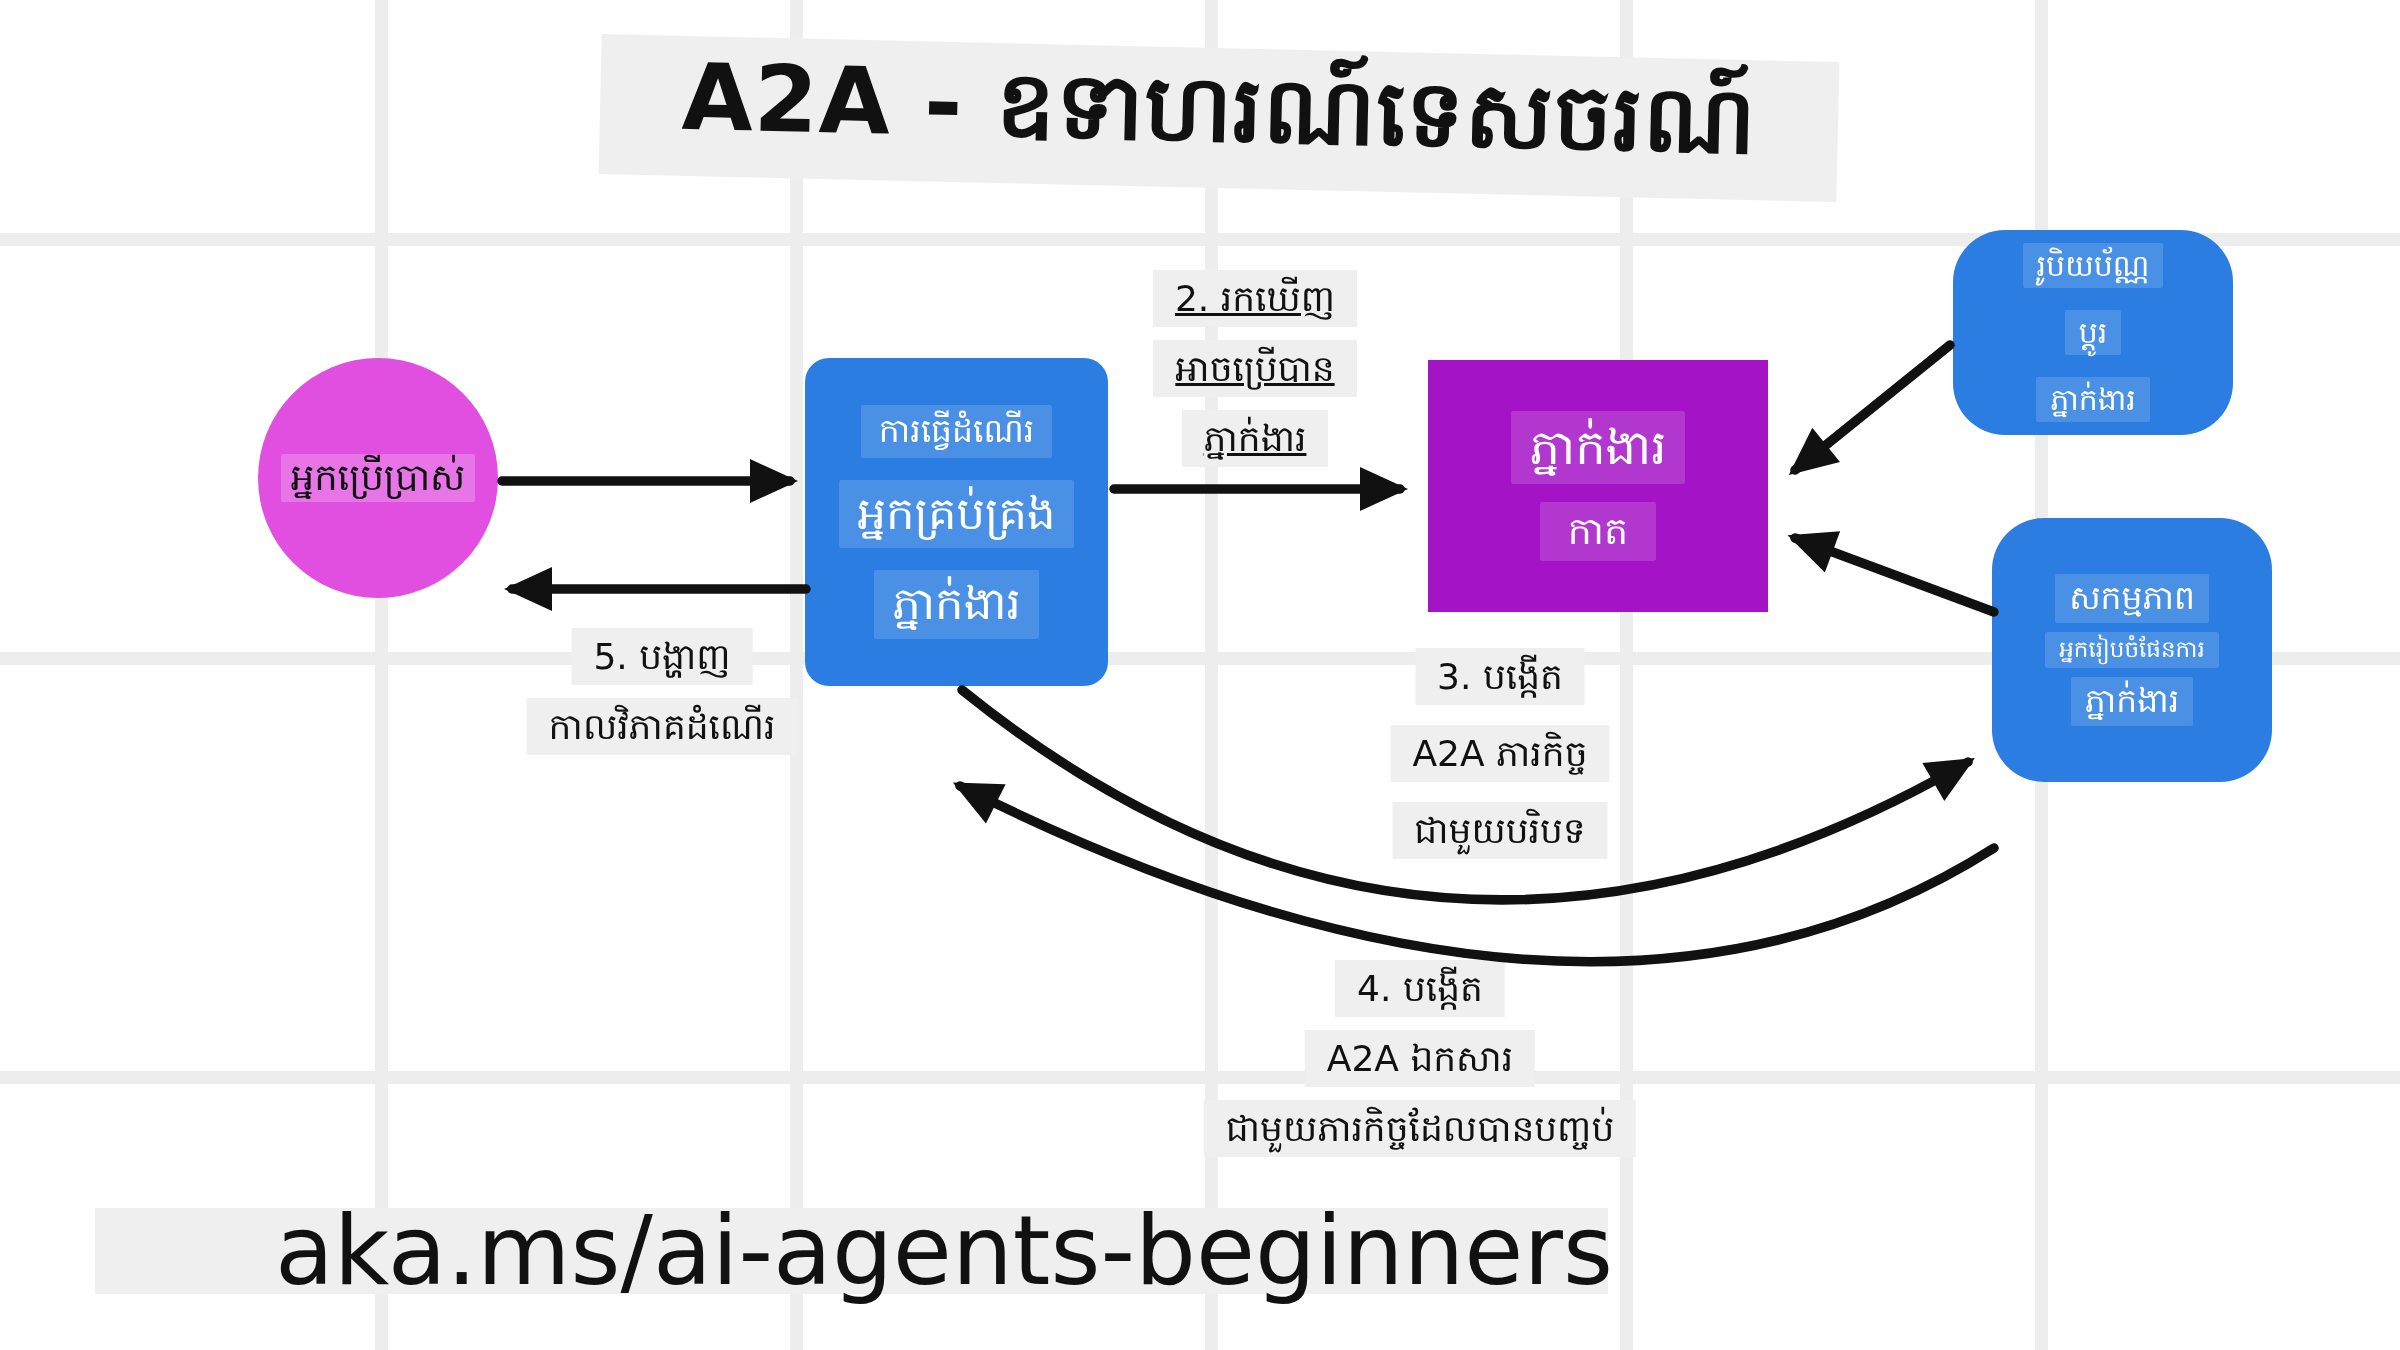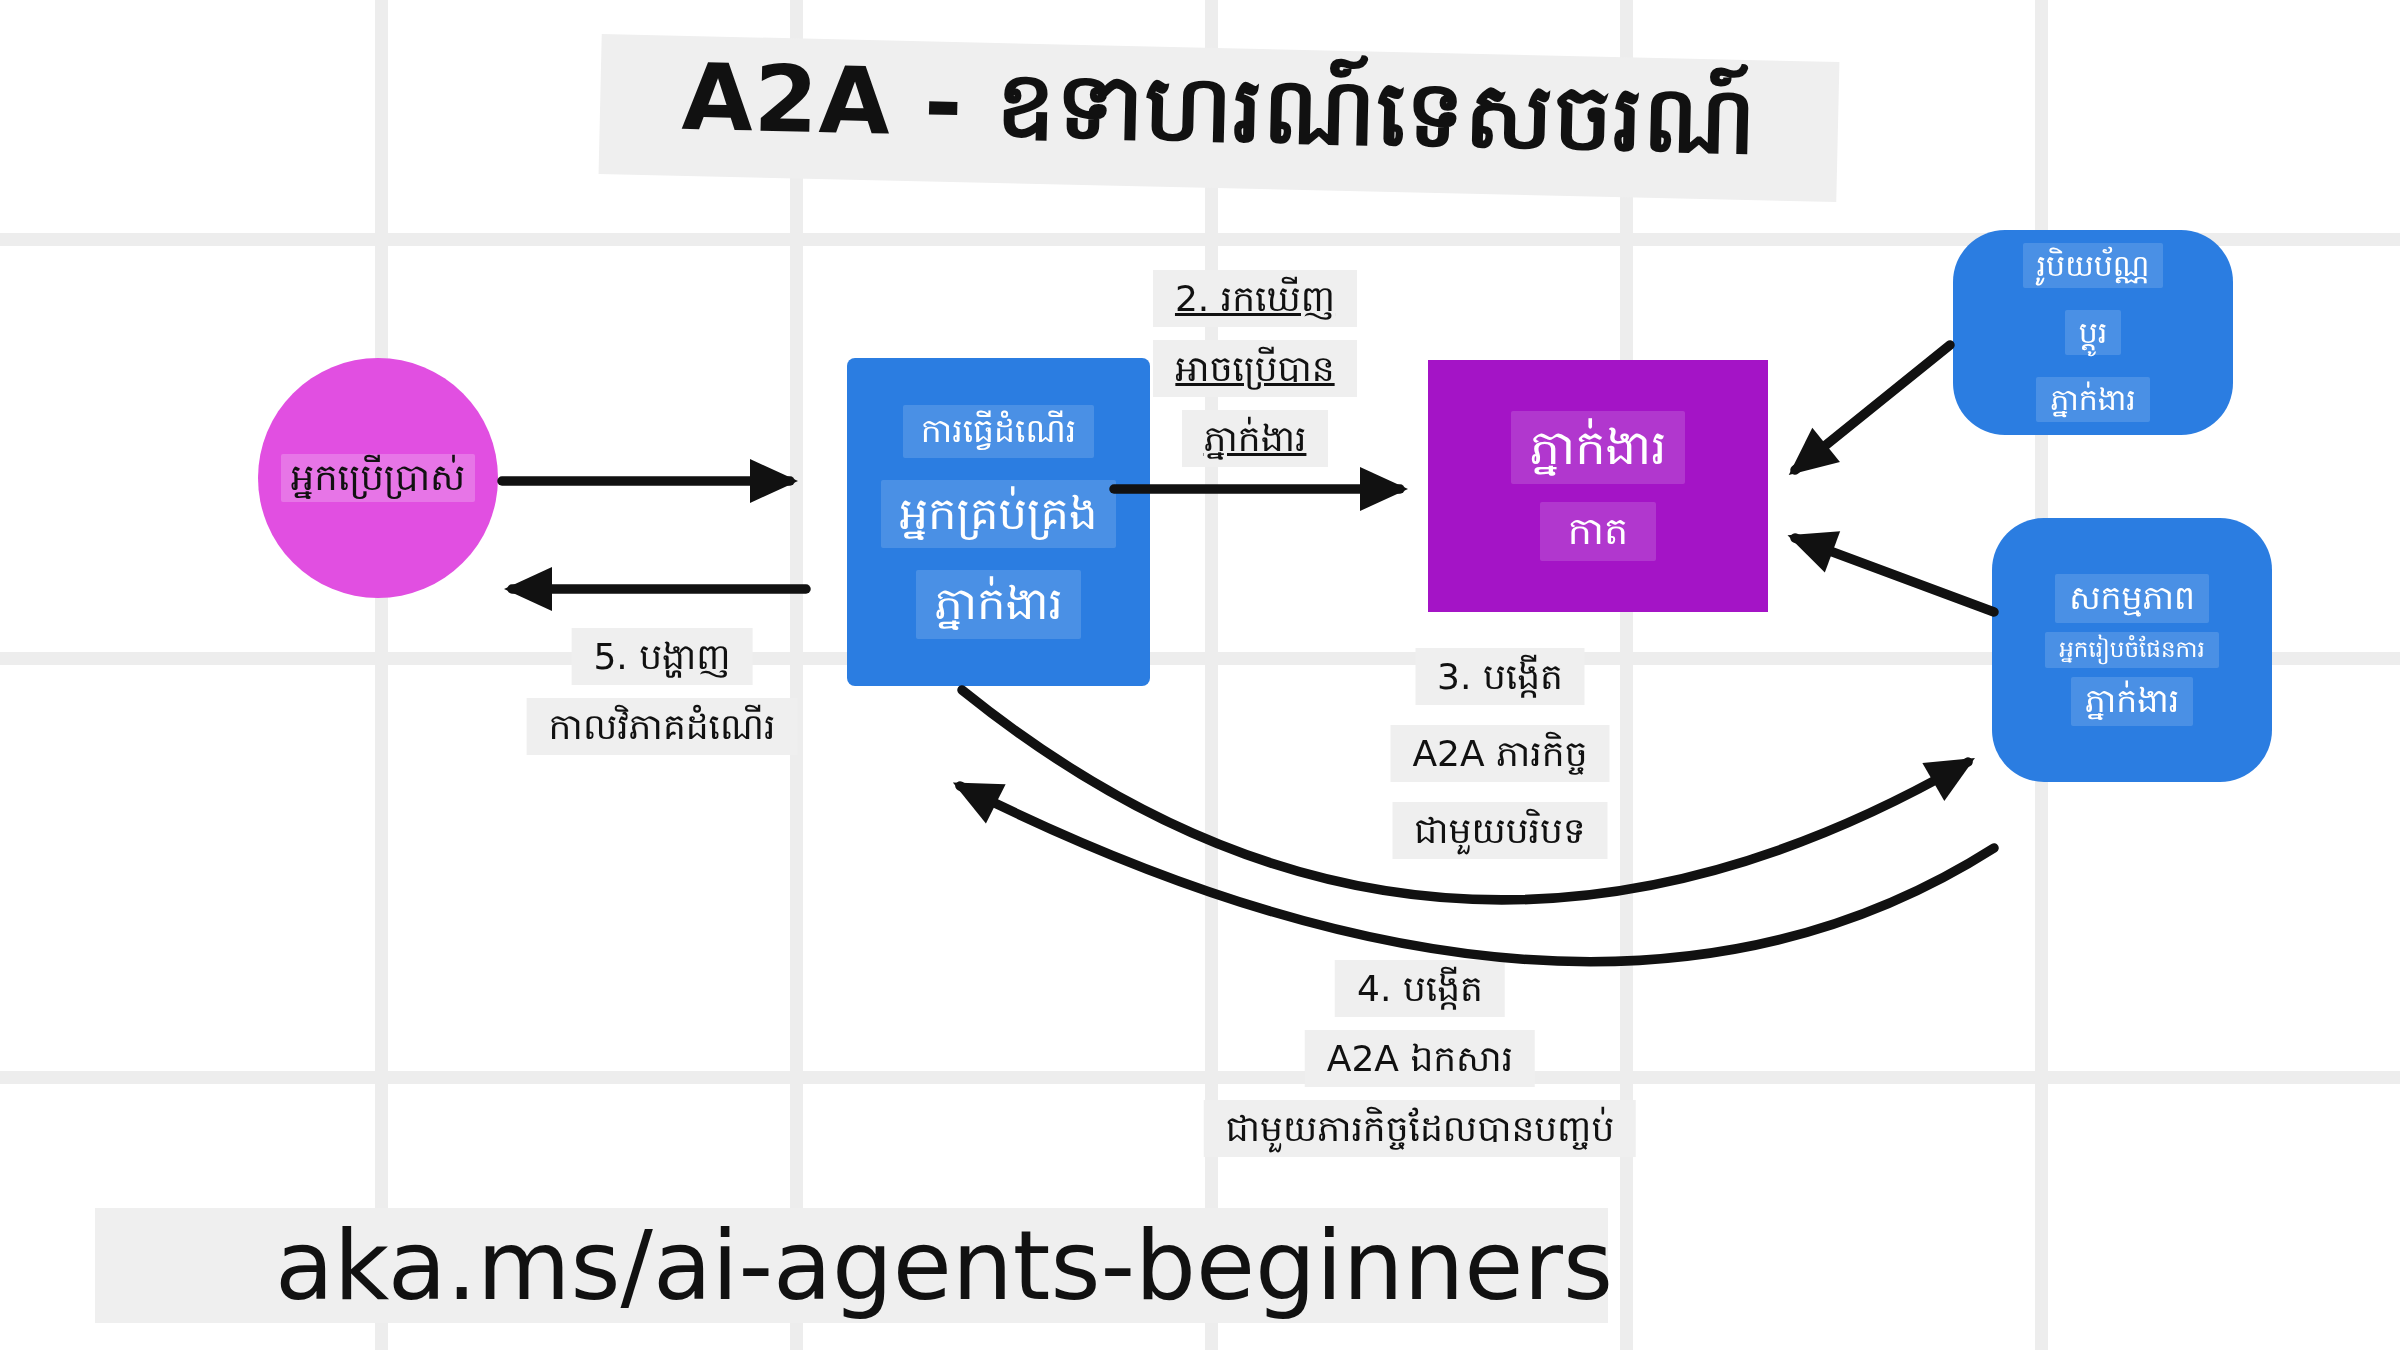--- a/index.html
+++ b/index.html
@@ -10,31 +10,31 @@
     background-image:
       linear-gradient(to right,#ededed 0,#ededed 13px,transparent 13px),
       linear-gradient(to bottom,#ededed 0,#ededed 13px,transparent 13px);
     background-size:415px 100%,100% 419px;
     background-position:375px 0,0 233px;
     background-repeat:repeat;
   }
   .band{position:absolute;background:#efefef;display:flex;align-items:center;}
   .title-band{left:600px;top:48px;width:1238px;height:140px;justify-content:center;transform:rotate(1.3deg);z-index:2;}
   .title-band .t{font-size:92px;font-weight:600;letter-spacing:1px;white-space:nowrap;}
-  .footer-band{left:95px;top:1208px;width:1513px;height:115px;z-index:2;}
+  .footer-band{left:95px;top:1208px;width:1513px;height:86px;z-index:2;}
   .footer-band .t{font-size:96px;font-weight:500;margin-left:180px;white-space:nowrap;}
 
   .step{position:absolute;display:flex;flex-direction:column;align-items:center;gap:13px;z-index:3;transform:translateX(-50%);}
   .step .line{background:#efefef;padding:6px 22px;font-size:36px;white-space:nowrap;line-height:1.25;}
 
   .node{position:absolute;display:flex;flex-direction:column;align-items:center;justify-content:center;z-index:4;color:#fff;text-align:center;}
   .node .hl{background:rgba(255,255,255,0.15);padding:5px 18px;border-radius:2px;white-space:nowrap;line-height:1.3;}
   .node-user{left:258px;top:358px;width:240px;height:240px;border-radius:50%;color:#111;}
   .node-user .hl{background:rgba(255,255,255,0.22);font-size:37px;padding:0 10px;}
-  .node-manager{left:805px;top:358px;width:303px;height:328px;border-radius:8px;gap:22px;margin-left:42px;}
+  .node-manager{left:805px;top:358px;width:303px;height:328px;border-radius:24px;gap:22px;}
   .node-manager .l1{font-size:33px;}
   .node-manager .l2,.node-manager .l3{font-size:45px;}
   .node-card{left:1428px;top:360px;width:340px;height:252px;gap:18px;}
   .node-card .l1{font-size:48px;}
   .node-card .l2{font-size:38px;padding:5px 28px;}
   .node-currency{left:1953px;top:230px;width:280px;height:205px;border-radius:52px;gap:22px;}
   .node-currency .hl{font-size:30px;padding:3px 14px;}
   .node-activity{left:1992px;top:518px;width:280px;height:264px;border-radius:52px;gap:9px;}
   .node-activity .l1{font-size:33px;}
   .node-activity .l2{font-size:23px;}

